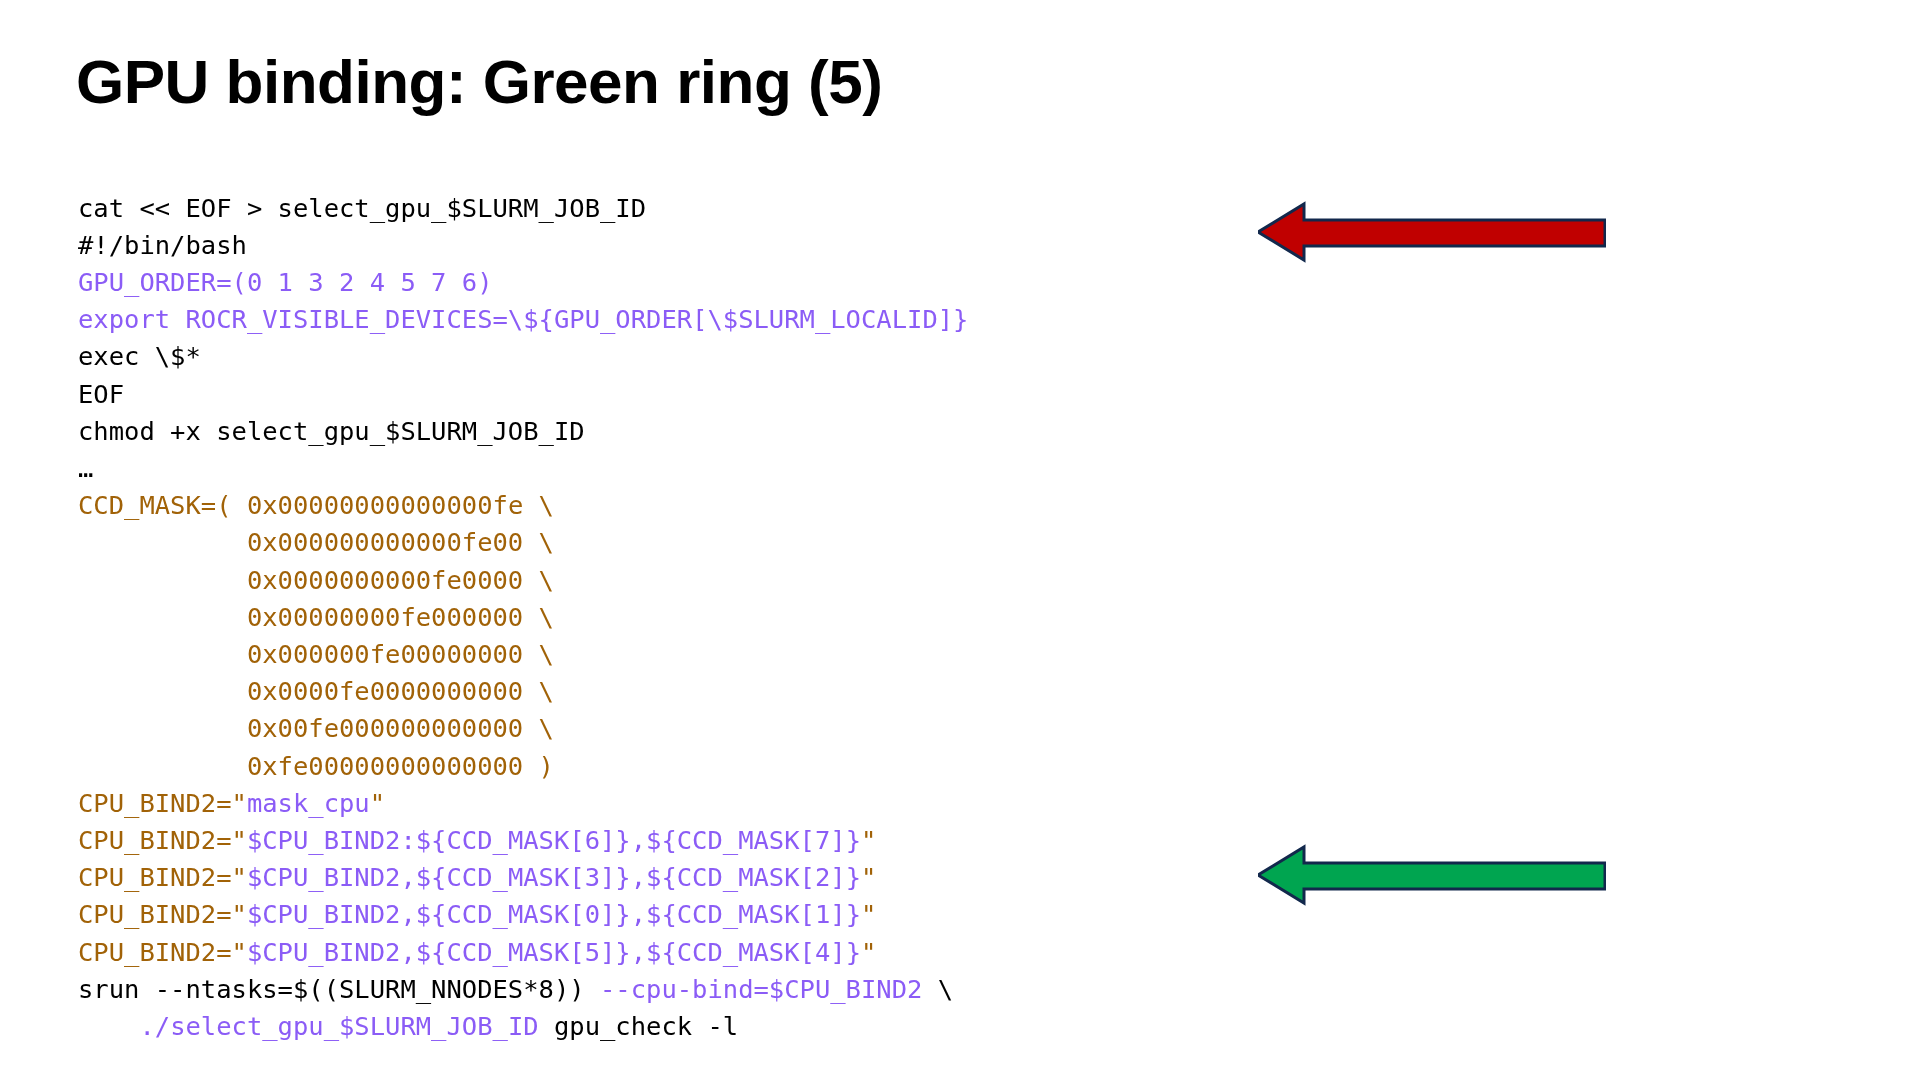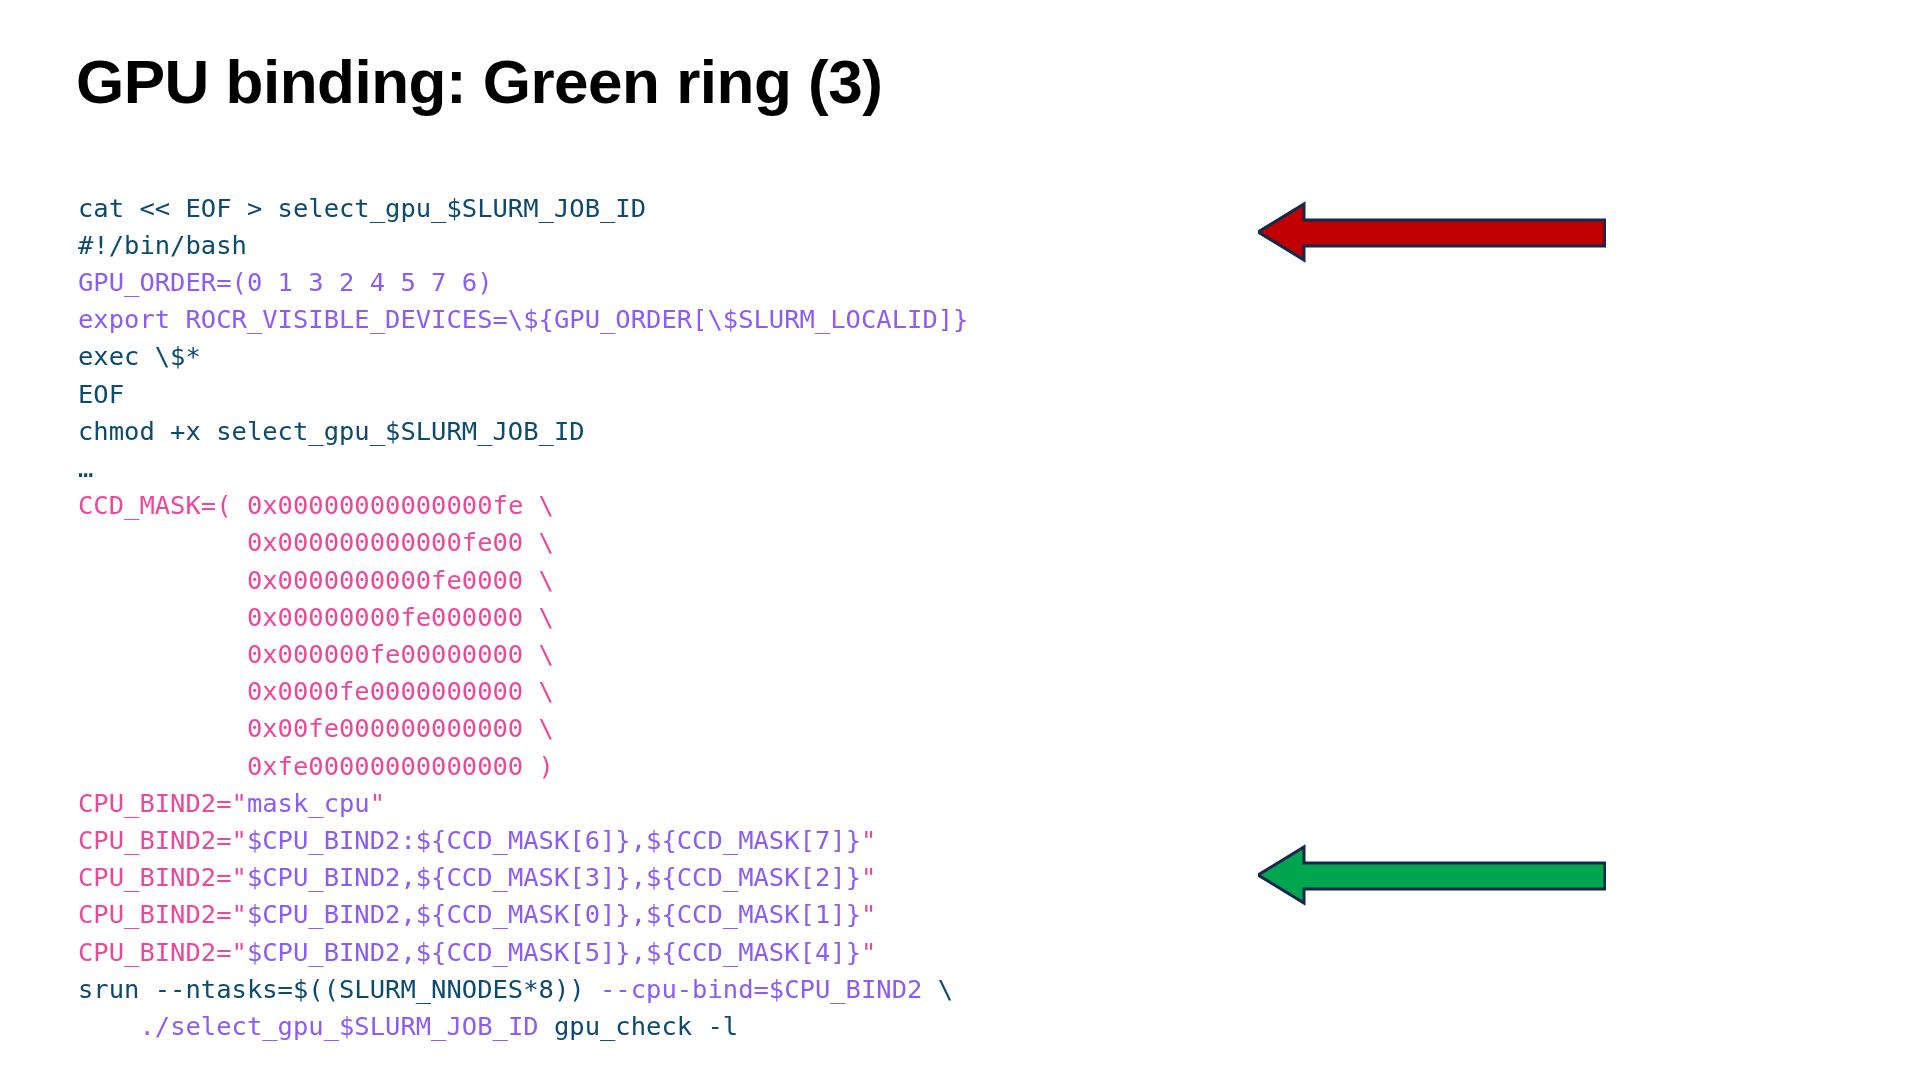--- a/index.html
+++ b/index.html
@@ -52,41 +52,41 @@
   .code-line {
     white-space: pre;
     min-height: 37.2px;
   }
   .code-line.ellipsis {
     font-size: 25.5px;
     line-height: 37.2px;
   }
 
   
-  .tok-dark   { color: #0c4a6e; }
-  .tok-slate  { color: #ec4899; text-align: right; }
+  .tok-dark   { color: #000000; }
+  .tok-slate  { color: #a16207; text-align: right; }
   .tok-blue   { color: #8b5cf6; }
 
   
   .arrow {
     position: absolute;
     width: 348px;
     height: 64px;
   }
   .arrow svg { display: block; width: 100%; height: 100%; }
 
   #arrow-red   { left: 1258px; top: 200px; }
   #arrow-green { left: 1258px; top: 843px; }
 </style>
 </head>
 <body>
 
 <div class="slide">
 
-  <div class="slide-title">GPU binding: Green ring (3)</div>
+  <div class="slide-title">GPU binding: Green ring (5)</div>
 
   <pre class="code-block" id="code-block"><div class="code-line"><span class="tok-dark">cat &lt;&lt; EOF &gt; select_gpu_$SLURM_JOB_ID</span></div><div class="code-line"><span class="tok-dark">#!/bin/bash</span></div><div class="code-line"><span class="tok-blue">GPU_ORDER=(0 1 3 2 4 5 7 6)</span></div><div class="code-line"><span class="tok-blue">export ROCR_VISIBLE_DEVICES=\${GPU_ORDER[\$SLURM_LOCALID]}</span></div><div class="code-line"><span class="tok-dark">exec \$*</span></div><div class="code-line"><span class="tok-dark">EOF</span></div><div class="code-line"><span class="tok-dark">chmod +x select_gpu_$SLURM_JOB_ID</span></div><div class="code-line ellipsis"><span class="tok-dark">…</span></div><div class="code-line"><span class="tok-slate">CCD_MASK=( </span><span class="tok-slate">0x00000000000000fe \</span></div><div class="code-line"><span class="tok-slate">           0x000000000000fe00 \</span></div><div class="code-line"><span class="tok-slate">           0x0000000000fe0000 \</span></div><div class="code-line"><span class="tok-slate">           0x00000000fe000000 \</span></div><div class="code-line"><span class="tok-slate">           0x000000fe00000000 \</span></div><div class="code-line"><span class="tok-slate">           0x0000fe0000000000 \</span></div><div class="code-line"><span class="tok-slate">           0x00fe000000000000 \</span></div><div class="code-line"><span class="tok-slate">           0xfe00000000000000 )</span></div><div class="code-line"><span class="tok-slate">CPU_BIND2="</span><span class="tok-blue">mask_cpu</span><span class="tok-slate">"</span></div><div class="code-line"><span class="tok-slate">CPU_BIND2="</span><span class="tok-blue">$CPU_BIND2:${CCD_MASK[6]},${CCD_MASK[7]}</span><span class="tok-slate">"</span></div><div class="code-line"><span class="tok-slate">CPU_BIND2="</span><span class="tok-blue">$CPU_BIND2,${CCD_MASK[3]},${CCD_MASK[2]}</span><span class="tok-slate">"</span></div><div class="code-line"><span class="tok-slate">CPU_BIND2="</span><span class="tok-blue">$CPU_BIND2,${CCD_MASK[0]},${CCD_MASK[1]}</span><span class="tok-slate">"</span></div><div class="code-line"><span class="tok-slate">CPU_BIND2="</span><span class="tok-blue">$CPU_BIND2,${CCD_MASK[5]},${CCD_MASK[4]}</span><span class="tok-slate">"</span></div><div class="code-line"><span class="tok-dark">srun --ntasks=$((SLURM_NNODES*8)) </span><span class="tok-blue">--cpu-bind=$CPU_BIND2</span><span class="tok-dark"> \</span></div><div class="code-line"><span class="tok-dark">    </span><span class="tok-blue">./select_gpu_$SLURM_JOB_ID</span><span class="tok-dark"> gpu_check -l</span></div></pre>
 
   <div class="arrow" id="arrow-red">
     <svg viewBox="0 0 348 64" preserveAspectRatio="none">
       <polygon points="0,32 46,4 46,20 347,20 347,46 46,46 46,60" fill="#C00000" stroke="#12284C" stroke-width="3" stroke-linejoin="miter"></polygon>
     </svg>
   </div>
 
   <div class="arrow" id="arrow-green">

